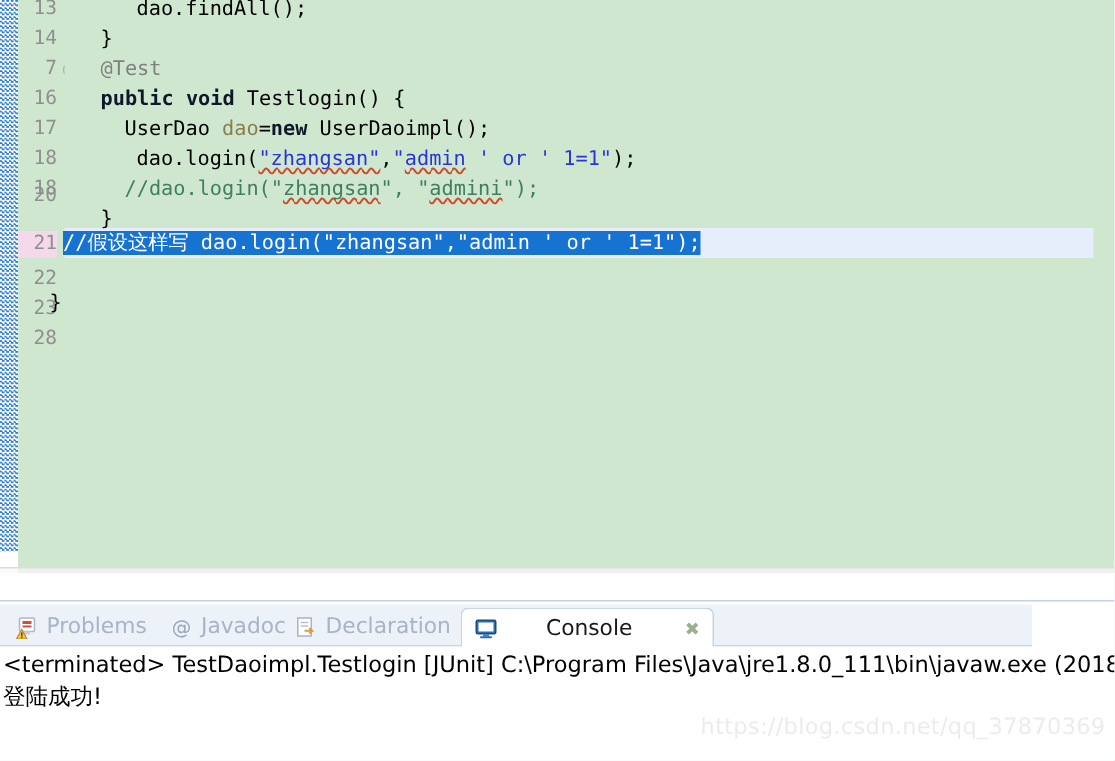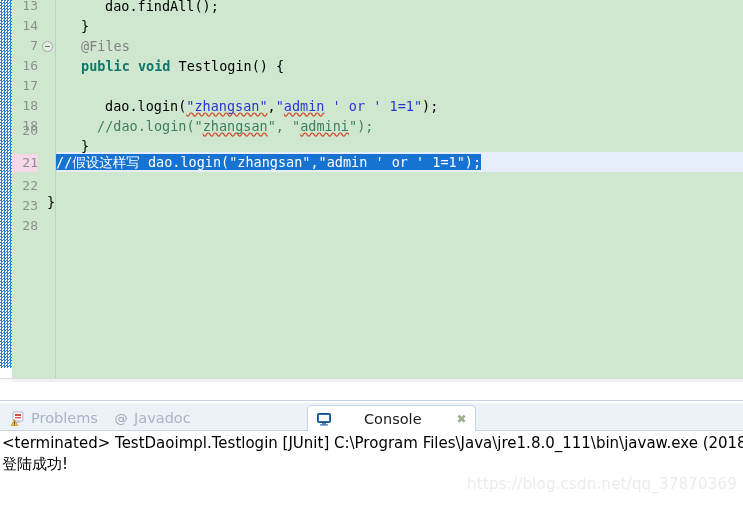--- a/index.html
+++ b/index.html
@@ -52,21 +52,21 @@
   .fold-col {
     position: absolute;
     left: 40px; top: 0;
     width: 16px; height: 378px;
     background: #cfe7cf;
     border-right: 1px solid #b9d4bd;
   }
   
   .code-surface {
     position: absolute;
-    left: 57px; top: 0;
+    left: 43px; top: 0;
     width: 577px; height: 378px;
     background: #cfe7cf;
   }
   .lineno {
     position: absolute;
     right: 2px;
     width: 26px;
     height: 18px;
     line-height: 18px;
     text-align: right;
@@ -119,21 +119,21 @@
   }
   .sel-line {
     position: absolute;
     left: -1px; top: 152px;
     height: 20px; line-height: 20px;
     white-space: pre;
     font-family: "DejaVu Sans Mono", "Liberation Mono", monospace;
     font-size: 13.5px;
   }
 
-  .kw     { color: #0f766e; font-weight: bold; }
+  .kw     { color: #0f172a; font-weight: bold; }
   .str    { color: #2a35d4; }
   .cmt    { color: #3f7f5f; }
   .ann    { color: #808080; }
   .var    { color: #8a7f4b; }
   .plain  { color: #000000; }
 
   .squiggle {
     text-decoration: underline wavy #d04a2a;
     text-decoration-skip-ink: none;
   }
@@ -173,21 +173,21 @@
   
   .viewpanel {
     position: absolute;
     left: 0; top: 403px;
     width: 743px; height: 104px;
     background: #ffffff;
   }
   .tabbar {
     position: absolute;
     left: 0; top: 0;
-    width: 743px; height: 28px;
+    width: 688px; height: 28px;
     background: #edf1f8;
     border-bottom: 1px solid #c8d4e6;
   }
   .tab {
     position: absolute;
     top: 2px;
     height: 26px;
     display: flex;
     align-items: center;
     gap: 5px;
@@ -274,24 +274,25 @@
     </div>
 
     <div class="code-surface">
 
       <div class="curline-band"></div>
 
       <div class="codeline" style="top:-4px; left:48px"><span class="plain">dao.findAll();</span></div>
 
       <div class="codeline" style="top:16px; left:24px"><span class="plain">}</span></div>
 
-      <div class="codeline" style="top:36px; left:24px"><span class="ann">@Files</span></div>
+      <div class="codeline" style="top:36px; left:24px"><span class="ann">@Test</span></div>
 
       <div class="codeline" style="top:56px; left:24px"><span class="kw">public</span><span class="plain"> </span><span class="kw">void</span><span class="plain"> Testlogin() {</span></div>
 
+      <div class="codeline" style="top:76px; left:40px"><span class="plain">UserDao </span><span class="var">dao</span><span class="plain">=</span><span class="kw">new</span><span class="plain"> UserDaoimpl();</span></div>
 
       <div class="codeline" style="top:96px; left:48px"><span class="plain">dao.login(</span><span class="str squiggle">"zhangsan"</span><span class="plain">,</span><span class="str">"</span><span class="str squiggle">admin</span><span class="str"> ' or ' 1=1"</span><span class="plain">);</span></div>
 
       <div class="codeline" style="top:116px; left:40px"><span class="cmt">//dao.login("</span><span class="cmt squiggle">zhangsan</span><span class="cmt">", "</span><span class="cmt squiggle">admini</span><span class="cmt">");</span></div>
 
       <div class="codeline" style="top:136px; left:24px"><span class="plain">}</span></div>
 
       <div class="sel-line"><span class="selection">//假设这样写&nbsp;dao.login("zhangsan","admin ' or ' 1=1");</span></div>
 
       <div class="codeline" style="top:172px; left:0px"><span class="plain"></span></div>
@@ -330,20 +331,31 @@
 
       <div class="tab" style="left:105px">
         <span class="tab-icon">
           <svg width="16" height="16" viewBox="0 0 16 16">
             <text x="8" y="12.5" font-family="DejaVu Sans, sans-serif" font-size="13" fill="#9aa6ba" text-anchor="middle">@</text>
           </svg>
         </span>
         <span>Javadoc</span>
       </div>
 
+      <div class="tab" style="left:188px">
+        <span class="tab-icon">
+          <svg width="16" height="16" viewBox="0 0 16 16">
+            <rect x="2.5" y="2" width="9" height="12" fill="#ffffff" stroke="#a9b4c6" stroke-width="1"></rect>
+            <line x1="4.5" y1="5" x2="9.5" y2="5" stroke="#b6c0d0" stroke-width="1"></line>
+            <line x1="4.5" y1="7.3" x2="9.5" y2="7.3" stroke="#b6c0d0" stroke-width="1"></line>
+            <path d="M7 10.5 h5 l-1.8 -1.8 M12 10.5 l-1.8 1.8" fill="none" stroke="#d8a23c" stroke-width="1.4"></path>
+          </svg>
+        </span>
+        <span>Declaration</span>
+      </div>
 
       <div class="tab active" style="left:307px">
         <span class="tab-icon">
           <svg width="16" height="16" viewBox="0 0 16 16">
             <rect x="1.5" y="2.5" width="13" height="9" rx="1" fill="#2b6cb0" stroke="#1d4e80" stroke-width="1"></rect>
             <rect x="3" y="4" width="10" height="6" fill="#ffffff"></rect>
             <rect x="6" y="11.8" width="4" height="1.6" fill="#4a7eb5"></rect>
             <rect x="4" y="13.2" width="8" height="1.3" rx="0.6" fill="#2b6cb0"></rect>
           </svg>
         </span>

